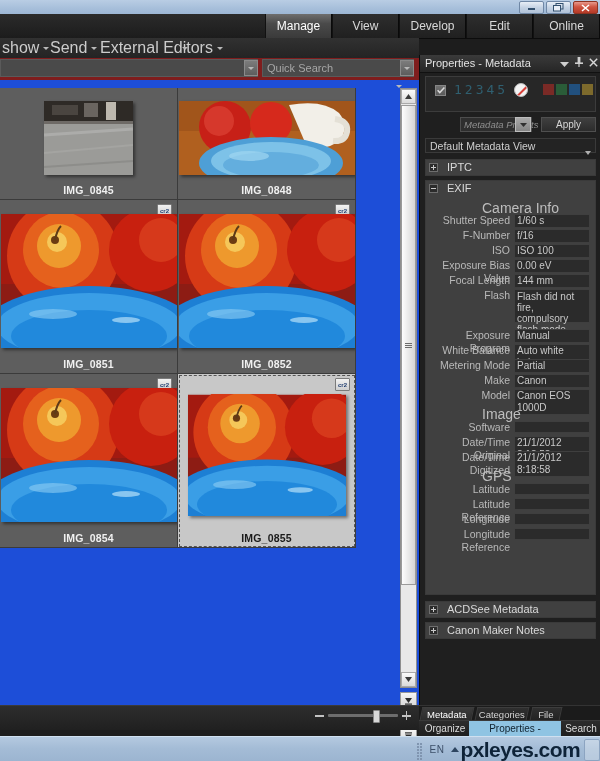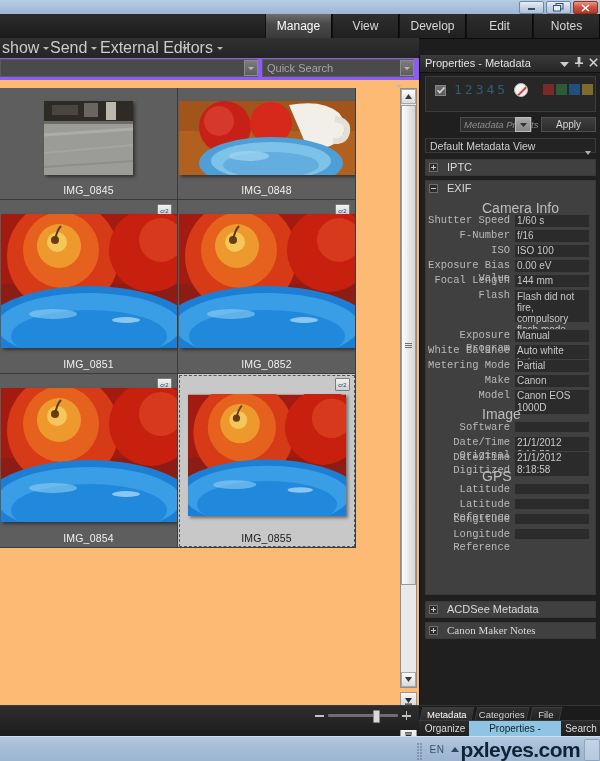--- a/index.html
+++ b/index.html
@@ -56,21 +56,21 @@
     font-size:16px;color:#ccc;display:flex;align-items:center;gap:4px;
   }
   .caret{
     width:0;height:0;border-left:3px solid transparent;border-right:3px solid transparent;
     border-top:3px solid #b9b9b9;display:inline-block;
   }
 
   
   .searchrow{
     position:absolute;left:0;top:58px;width:419px;height:22px;
-    background:#8b5cf6;border-bottom:1px solid #111;
+    background:#7f1d1d;border-bottom:1px solid #111;
   }
   .pathbox{
     position:absolute;left:0;top:1px;width:258px;height:18px;
     background:#4a4a4a;border:1px solid #5a5a5a;box-sizing:border-box;
   }
   .ddbtn{
     position:absolute;top:2px;width:14px;height:16px;
     background:linear-gradient(180deg,#7c7c7c 0%,#5d5d5d 100%);
     border:1px solid #8a8a8a;box-sizing:border-box;
     display:flex;align-items:center;justify-content:center;
@@ -79,21 +79,21 @@
     position:absolute;left:262px;top:1px;width:152px;height:18px;
     background:#4a4a4a;border:1px solid #5a5a5a;box-sizing:border-box;
   }
   .qsbox .ph{
     position:absolute;left:4px;top:2px;font-size:11px;color:#a6a6a6;
   }
 
   
   .browser{
     position:absolute;left:0;top:80px;width:419px;height:625px;
-    background:#fdba74;overflow:hidden;
+    background:#1d4ed8;overflow:hidden;font-weight:bold;
   }
   .viewopt{
     position:absolute;right:14px;top:0px;width:12px;height:12px;
     display:flex;align-items:center;justify-content:center;
   }
   .grid{
     position:absolute;left:0;top:8px;width:359px;
   }
   .cell{
     position:absolute;width:178px;box-sizing:border-box;
@@ -233,21 +233,21 @@
     position:absolute;left:3px;top:3px;width:9px;height:9px;
     background:#2b2b2b;border:1px solid #6e6e6e;box-sizing:border-box;
   }
   .expander:before{content:"";position:absolute;left:1px;top:3px;width:5px;height:1px;background:#c9c9c9;}
   .expander.plus:after{content:"";position:absolute;left:3px;top:1px;width:1px;height:5px;background:#c9c9c9;}
 
   .grouplabel{position:absolute;left:56px;font-size:14px;color:#bdbdbd;}
   .frow{position:absolute;left:0;width:169px;height:13px;}
   .flabel{
     position:absolute;left:0;width:84px;text-align:right;
-    font-size:10.5px;color:#b9b9b9;line-height:13px;font-family:Liberation Mono, monospace;
+    font-size:10.5px;color:#b9b9b9;line-height:13px;
   }
   .fval{
     position:absolute;left:88px;width:76px;min-height:12px;
     background:#2b2b2b;border:1px solid #3f3f3f;box-sizing:border-box;
     font-size:10px;color:#c9c9c9;padding:0 2px;line-height:12px;
   }
   .fval.multi{line-height:11px;padding:1px 2px;}
 
   
   .ptabs{
@@ -317,21 +317,21 @@
       </div>
     </div>
   </div>
 
   <div class="modebar">
     <div class="modetabs">
       <div class="mtab active">Manage</div>
       <div class="mtab">View</div>
       <div class="mtab">Develop</div>
       <div class="mtab">Edit</div>
-      <div class="mtab">Notes</div>
+      <div class="mtab">Online</div>
     </div>
   </div>
 
   <div class="toolbar">
     <div class="tbitem" style="left:2px;">
       <span>show</span>
       <span class="caret"></span>
     </div>
     <div class="tbitem" style="left:50px;">
       <span>Send</span>
@@ -715,21 +715,21 @@
       </div>
     </div>
 
     <div class="section" style="top:546px;height:17px;">
       <div class="sechdr">
         <span class="expander plus"></span>
         <span class="title">ACDSee Metadata</span>
       </div>
     </div>
 
-    <div class="section" style="top:567px;height:17px;font-family:Liberation Serif, serif;">
+    <div class="section" style="top:567px;height:17px;">
       <div class="sechdr">
         <span class="expander plus"></span>
         <span class="title">Canon Maker Notes</span>
       </div>
     </div>
 
   </div>
 
   <div class="ptabs">
     <div class="ptab active" style="left:2px;width:52px;">

